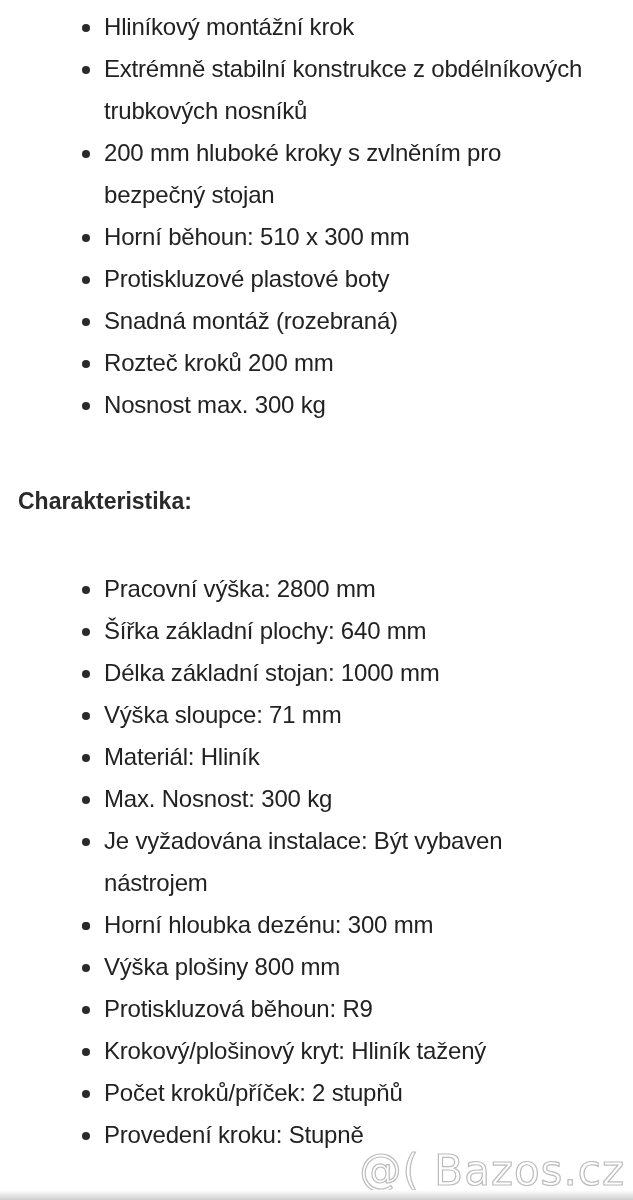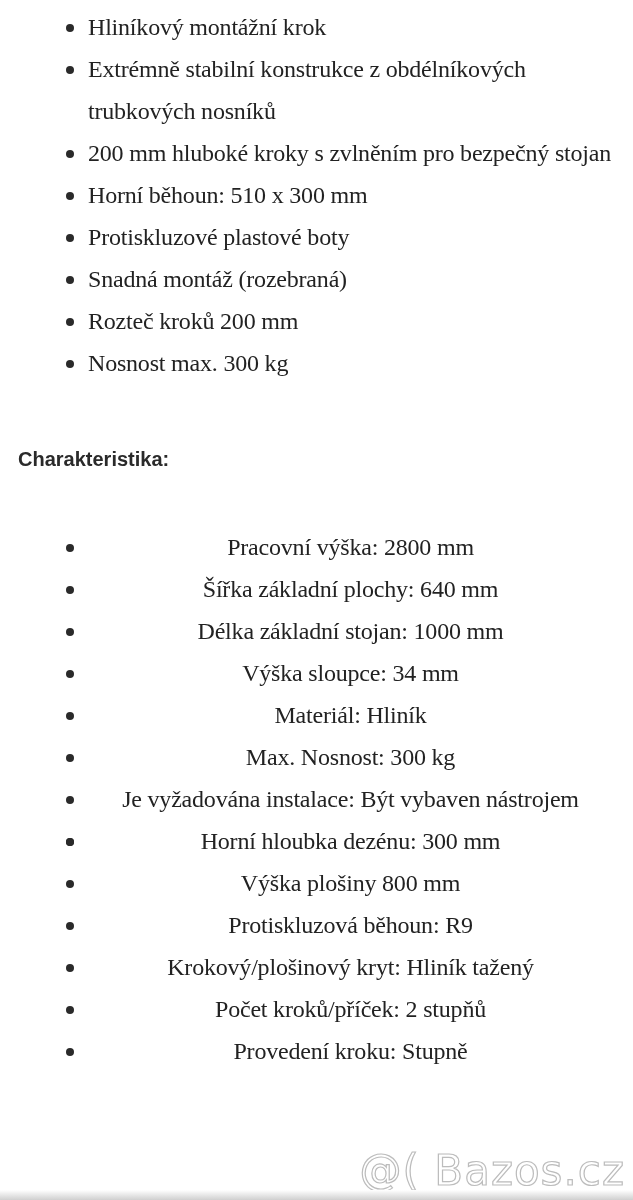--- a/index.html
+++ b/index.html
@@ -16,23 +16,22 @@
       color: #222222;
     }
     .content {
       position: absolute;
       left: 0;
       top: 0;
       width: 633px;
     }
     ul.bullets {
       list-style: none;
-      margin: 0;
+      margin: 16px;
       padding: 0 20px 0 88px;
-      font-family: Liberation Serif, serif;
     }
     ul.bullets li {
       position: relative;
       font-size: 24px;
       line-height: 42px;
       letter-spacing: -0.2px;
     }
     ul.bullets li .dot {
       position: absolute;
       left: -22px;
@@ -41,31 +40,30 @@
       height: 8px;
       border-radius: 50%;
       background: #2a2a2a;
     }
     #list-features {
       margin-top: 6px;
     }
     .section-heading {
       margin: 0;
       padding-left: 18px;
-      font-size: 20px;
+      font-size: 23px;
       font-weight: bold;
       line-height: 30px;
       color: #2a2a2a;
     }
     #heading-wrap {
       margin-top: 60px;
     }
     #list-specs {
       margin-top: 52px;
-      text-align: center;
     }
     .watermark {
       position: absolute;
       right: 8px;
       top: 1146px;
       font-size: 42px;
       font-family: "DejaVu Sans", sans-serif;
       color: #ffffff;
       -webkit-text-stroke: 1.2px #b9b9b9;
       letter-spacing: 1px;
@@ -97,21 +95,21 @@
   </ul>
 
   <div id="heading-wrap">
     <h3 class="section-heading">Charakteristika:</h3>
   </div>
 
   <ul class="bullets" id="list-specs">
     <li><span class="dot"></span><span>Pracovní výška: 2800 mm</span></li>
     <li><span class="dot"></span><span>Šířka základní plochy: 640 mm</span></li>
     <li><span class="dot"></span><span>Délka základní stojan: 1000 mm</span></li>
-    <li><span class="dot"></span><span>Výška sloupce: 34 mm</span></li>
+    <li><span class="dot"></span><span>Výška sloupce: 71 mm</span></li>
     <li><span class="dot"></span><span>Materiál: Hliník</span></li>
     <li><span class="dot"></span><span>Max. Nosnost: 300 kg</span></li>
     <li><span class="dot"></span><span>Je vyžadována instalace: Být vybaven nástrojem</span></li>
     <li><span class="dot"></span></li>
     <li><span class="dot"></span><span>Horní hloubka dezénu: 300 mm</span></li>
     <li><span class="dot"></span><span>Výška plošiny 800 mm</span></li>
     <li><span class="dot"></span><span>Protiskluzová běhoun: R9</span></li>
     <li><span class="dot"></span><span>Krokový/plošinový kryt: Hliník tažený</span></li>
     <li><span class="dot"></span><span>Počet kroků/příček: 2 stupňů</span></li>
     <li><span class="dot"></span><span>Provedení kroku: Stupně</span></li>

